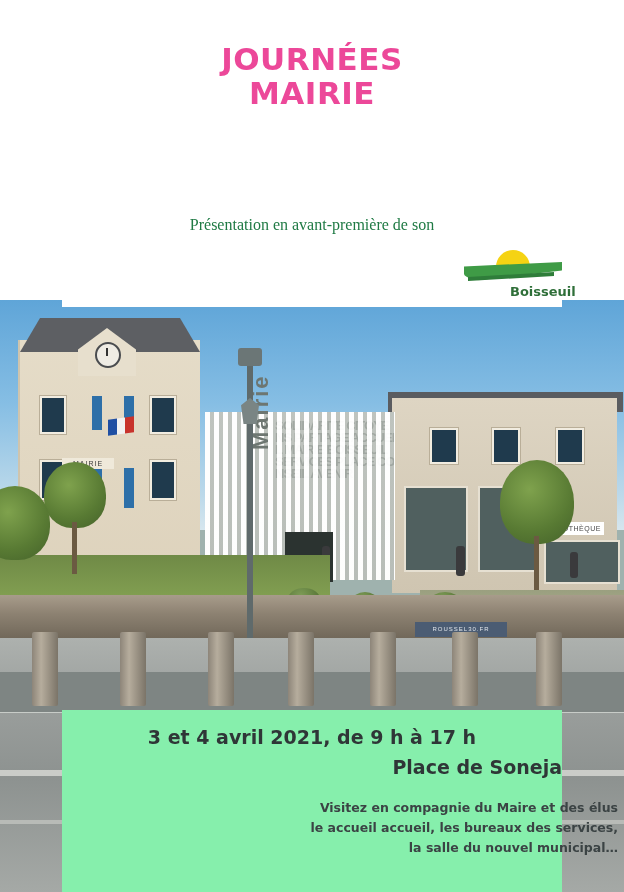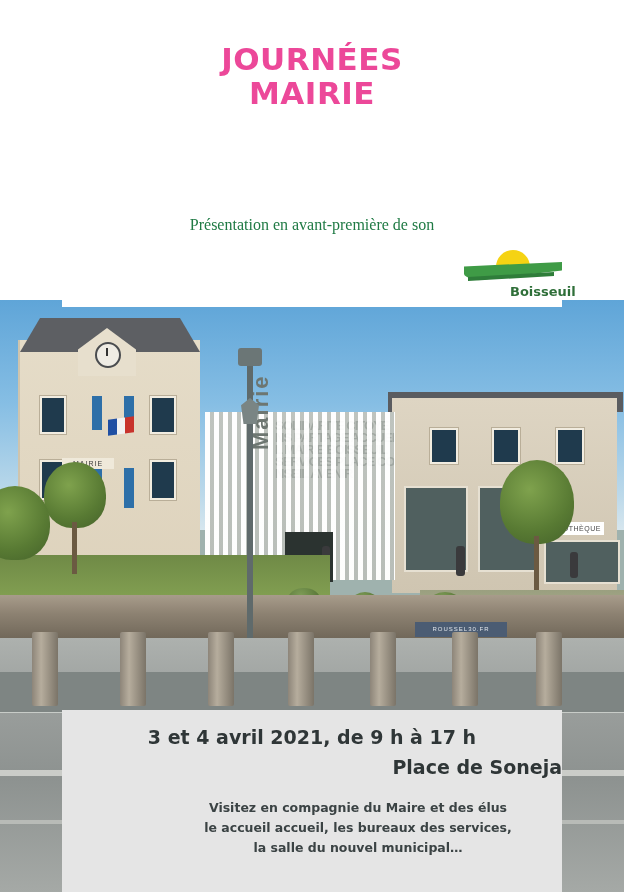--- a/index.html
+++ b/index.html
@@ -377,21 +377,21 @@
     font-size: 13px;
     font-weight: bold;
     font-family: "DejaVu Sans", sans-serif;
   }
 
   
   .footer-panel {
     position: absolute;
     left: 62px; top: 710px;
     width: 500px; height: 182px;
-    background: #e5e5e5;
+    background: #86efac;
   }
   .date-line {
     position: absolute;
     left: 0; top: 16px;
     width: 500px;
     text-align: center;
     color: #2f3637;
     font-size: 19px;
     font-weight: bold;
     font-family: "DejaVu Sans", sans-serif;
@@ -401,23 +401,23 @@
     left: 0; top: 46px;
     width: 500px;
     text-align: right;
     color: #2f3637;
     font-size: 19px;
     font-weight: bold;
     font-family: "DejaVu Sans", sans-serif;
   }
   .detail-lines {
     position: absolute;
-    left: 6px; top: 88px;
+    left: 16px; top: 88px;
     width: 500px;
-    text-align: center;
+    text-align: right;
     color: #3b4344;
     font-size: 12.5px;
     font-weight: bold;
     line-height: 20px;
     font-family: "DejaVu Sans", sans-serif;
     padding-left: 40px;
   }
 </style>
 </head>
 <body>

